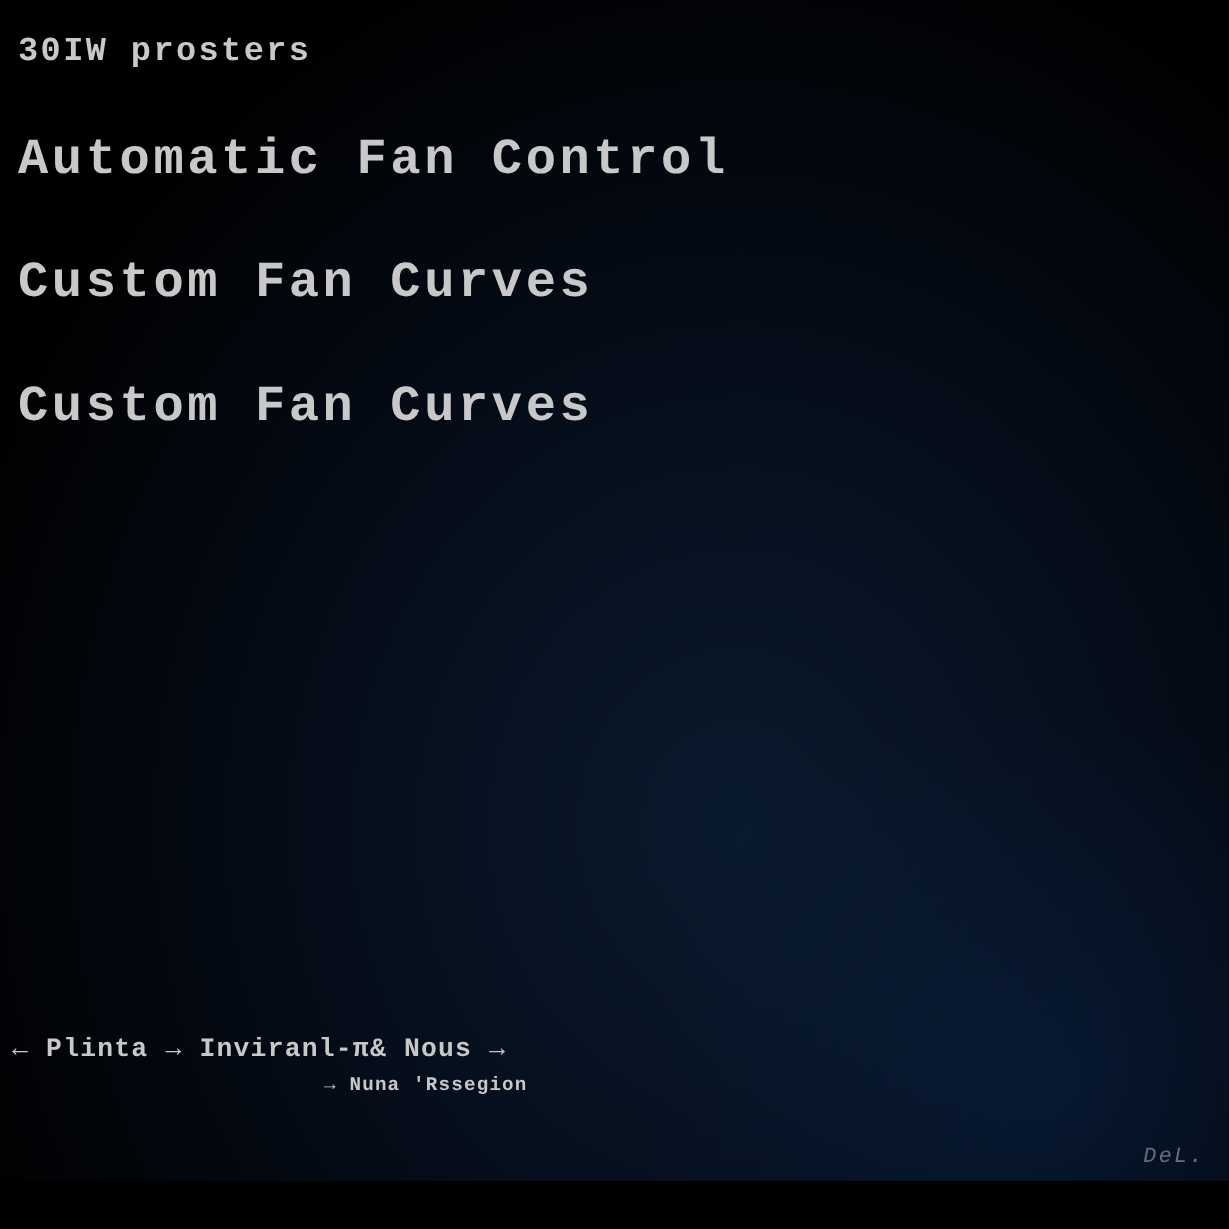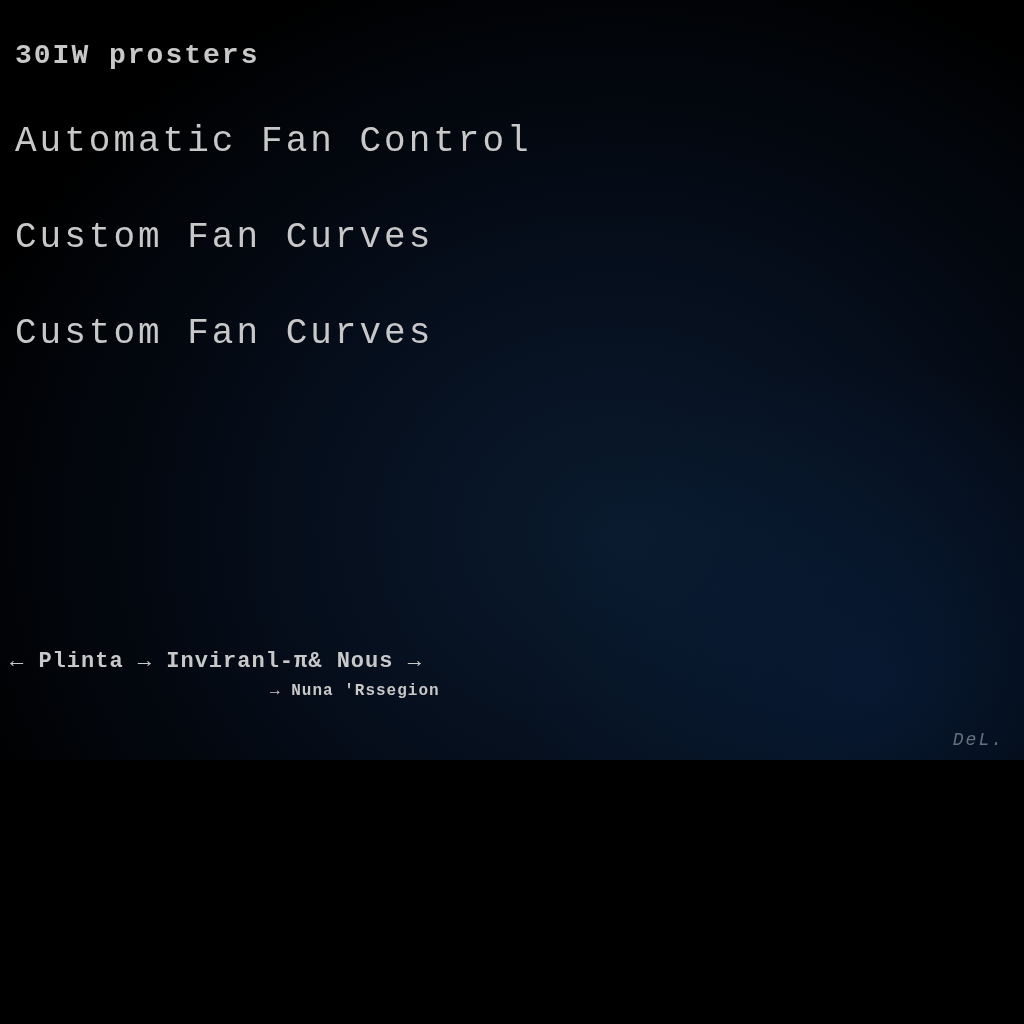--- a/index.html
+++ b/index.html
@@ -12,51 +12,51 @@
       width: 1024px;
       height: 1024px;
       background: #000;
       overflow: hidden;
       font-family: 'Courier New', Courier, monospace;
       position: relative;
     }
 
     .screen {
       width: 1024px;
-      height: 760px;
+      height: 984px;
       background: radial-gradient(ellipse at 60% 70%, #0a1a2e 0%, #050d1a 40%, #000000 80%);
       position: relative;
-      padding: 40px 20px 20px 10px;
+      padding: 28px 20px 20px 10px;
     }
 
     .header-line {
       color: #c8c8c8;
       font-size: 28px;
       font-weight: bold;
       letter-spacing: 2px;
       margin-bottom: 50px;
       padding-left: 5px;
     }
 
     .menu-items {
       padding-left: 5px;
     }
 
     .menu-item {
       color: #c8c8c8;
-      font-size: 36px;
-      font-weight: normal;
+      font-size: 42px;
+      font-weight: bold;
       letter-spacing: 3px;
       margin-bottom: 55px;
       cursor: pointer;
     }
 
     .bottom-bar {
       position: absolute;
-      bottom: 60px;
+      bottom: 71px;
       left: 10px;
       right: 10px;
     }
 
     .bottom-line1 {
       color: #c8c8c8;
       font-size: 22px;
       font-weight: bold;
       letter-spacing: 1px;
       margin-bottom: 8px;

